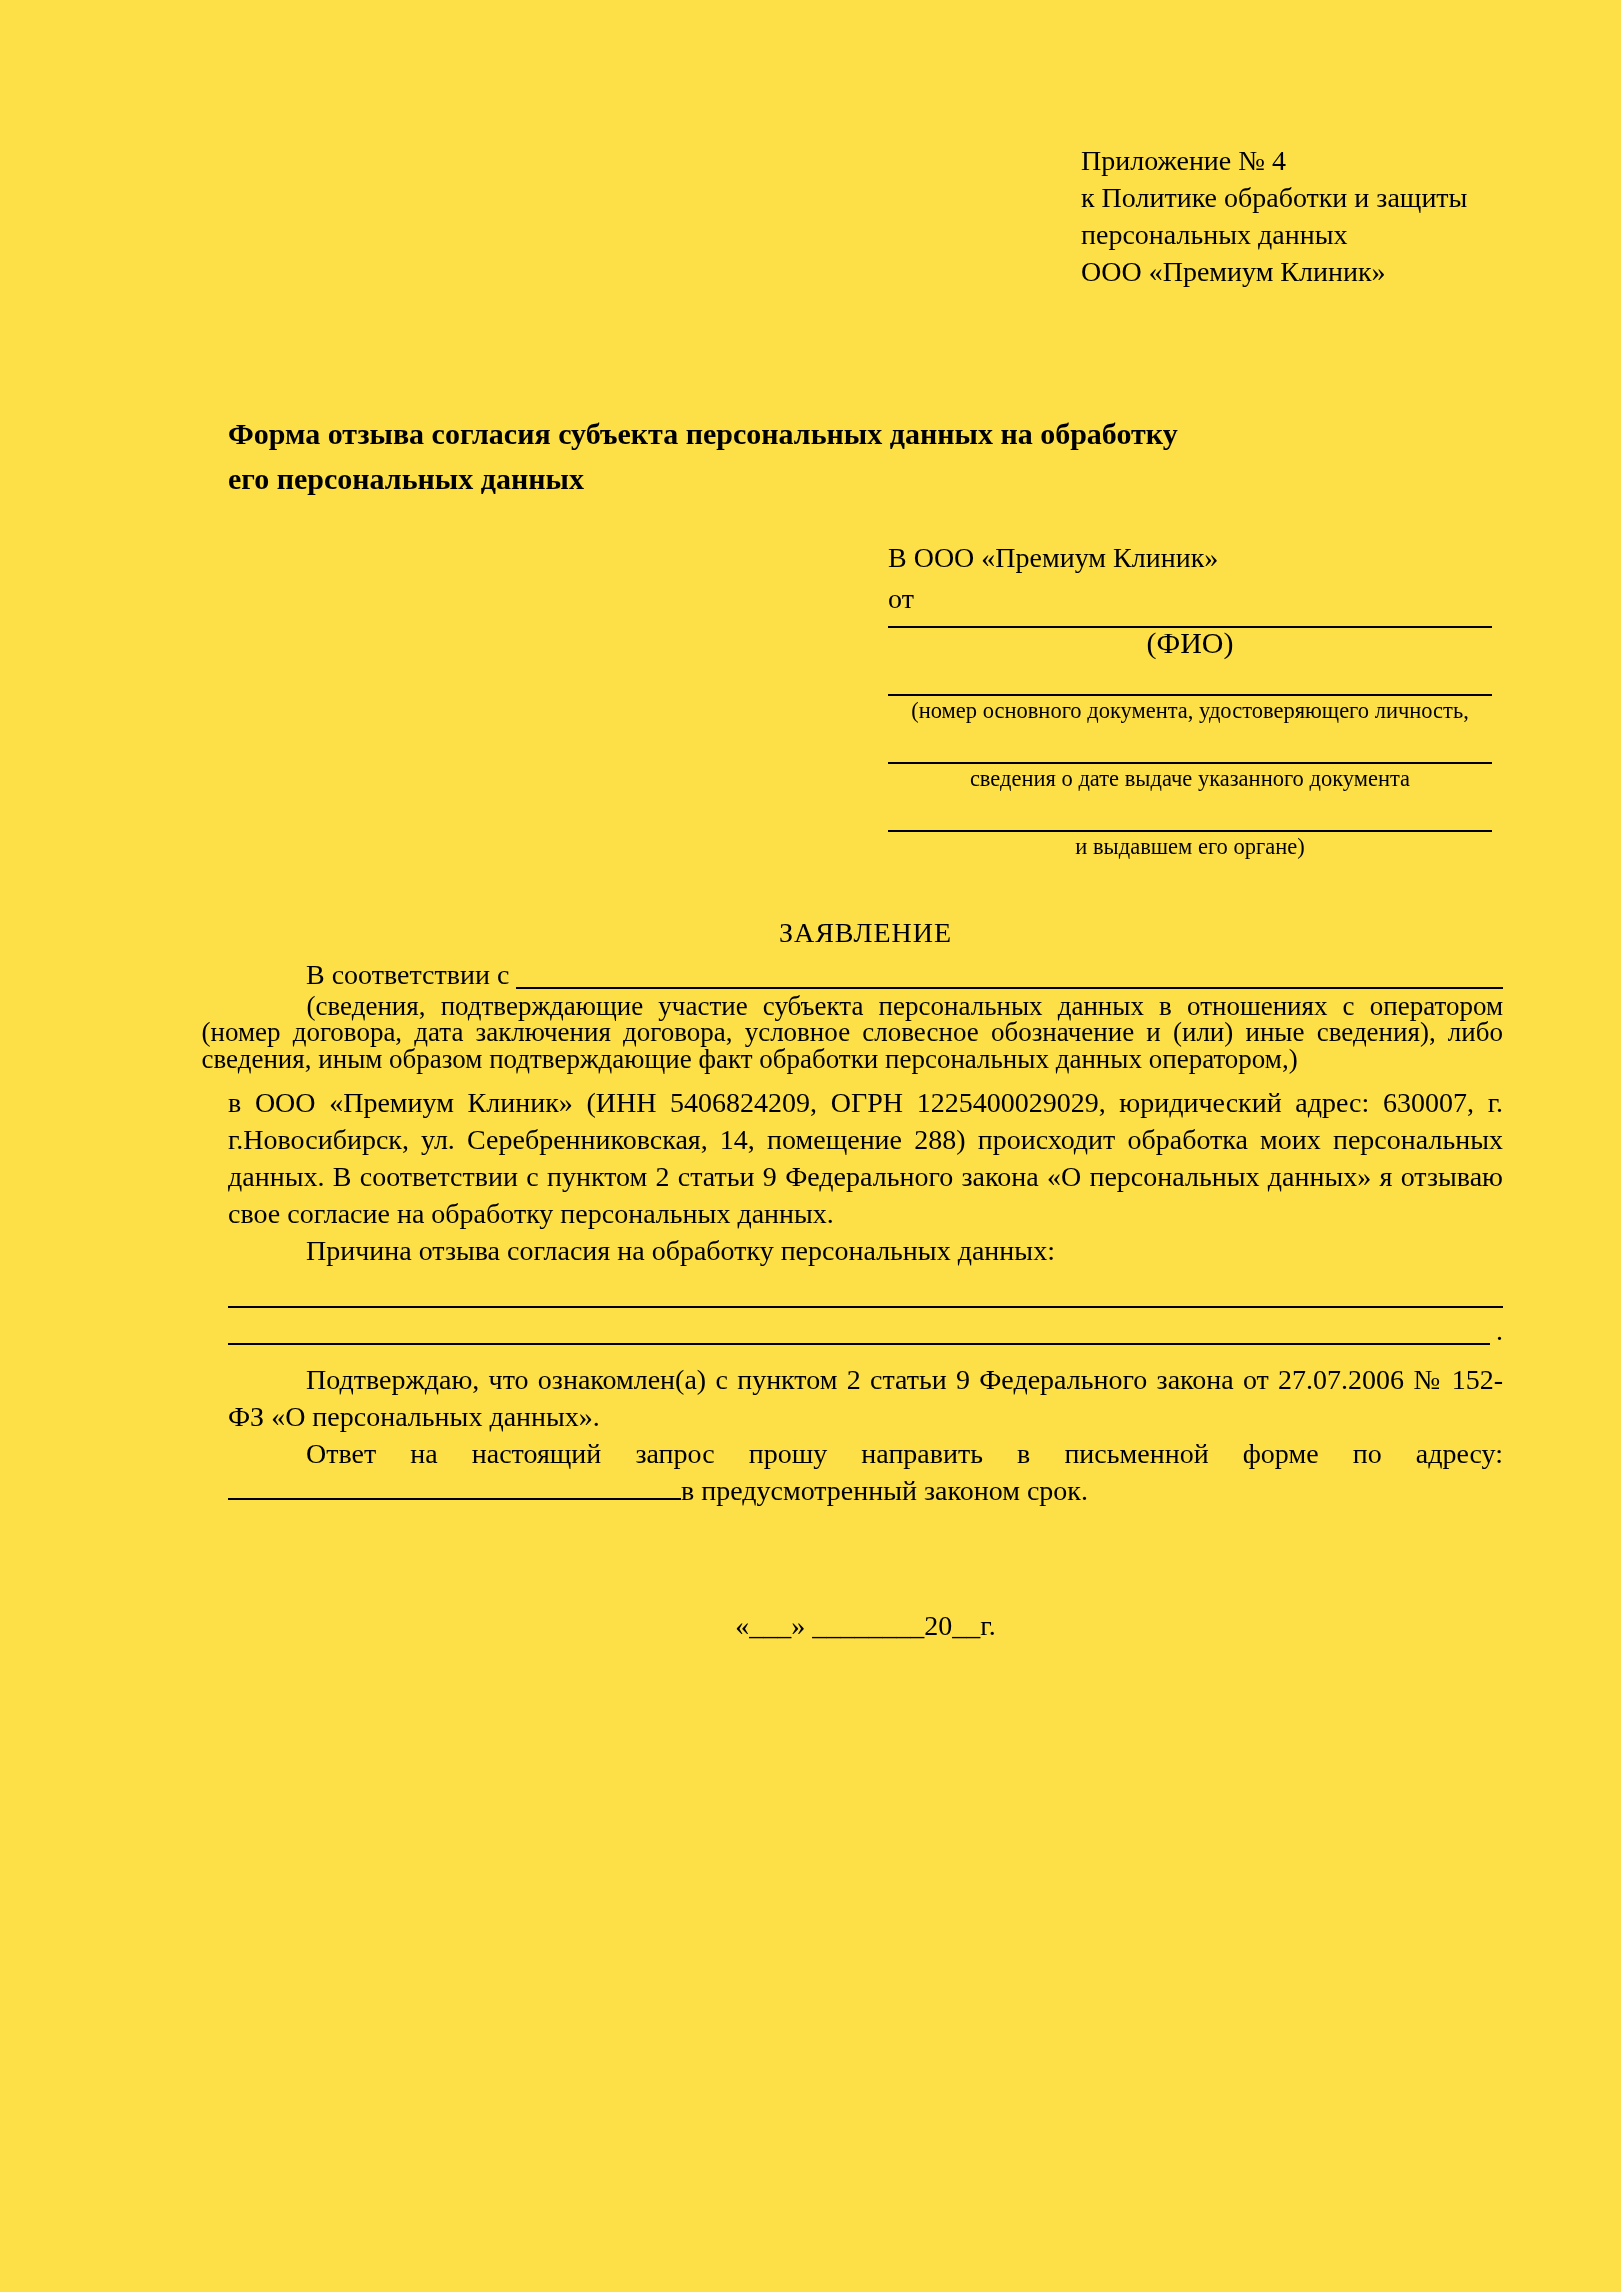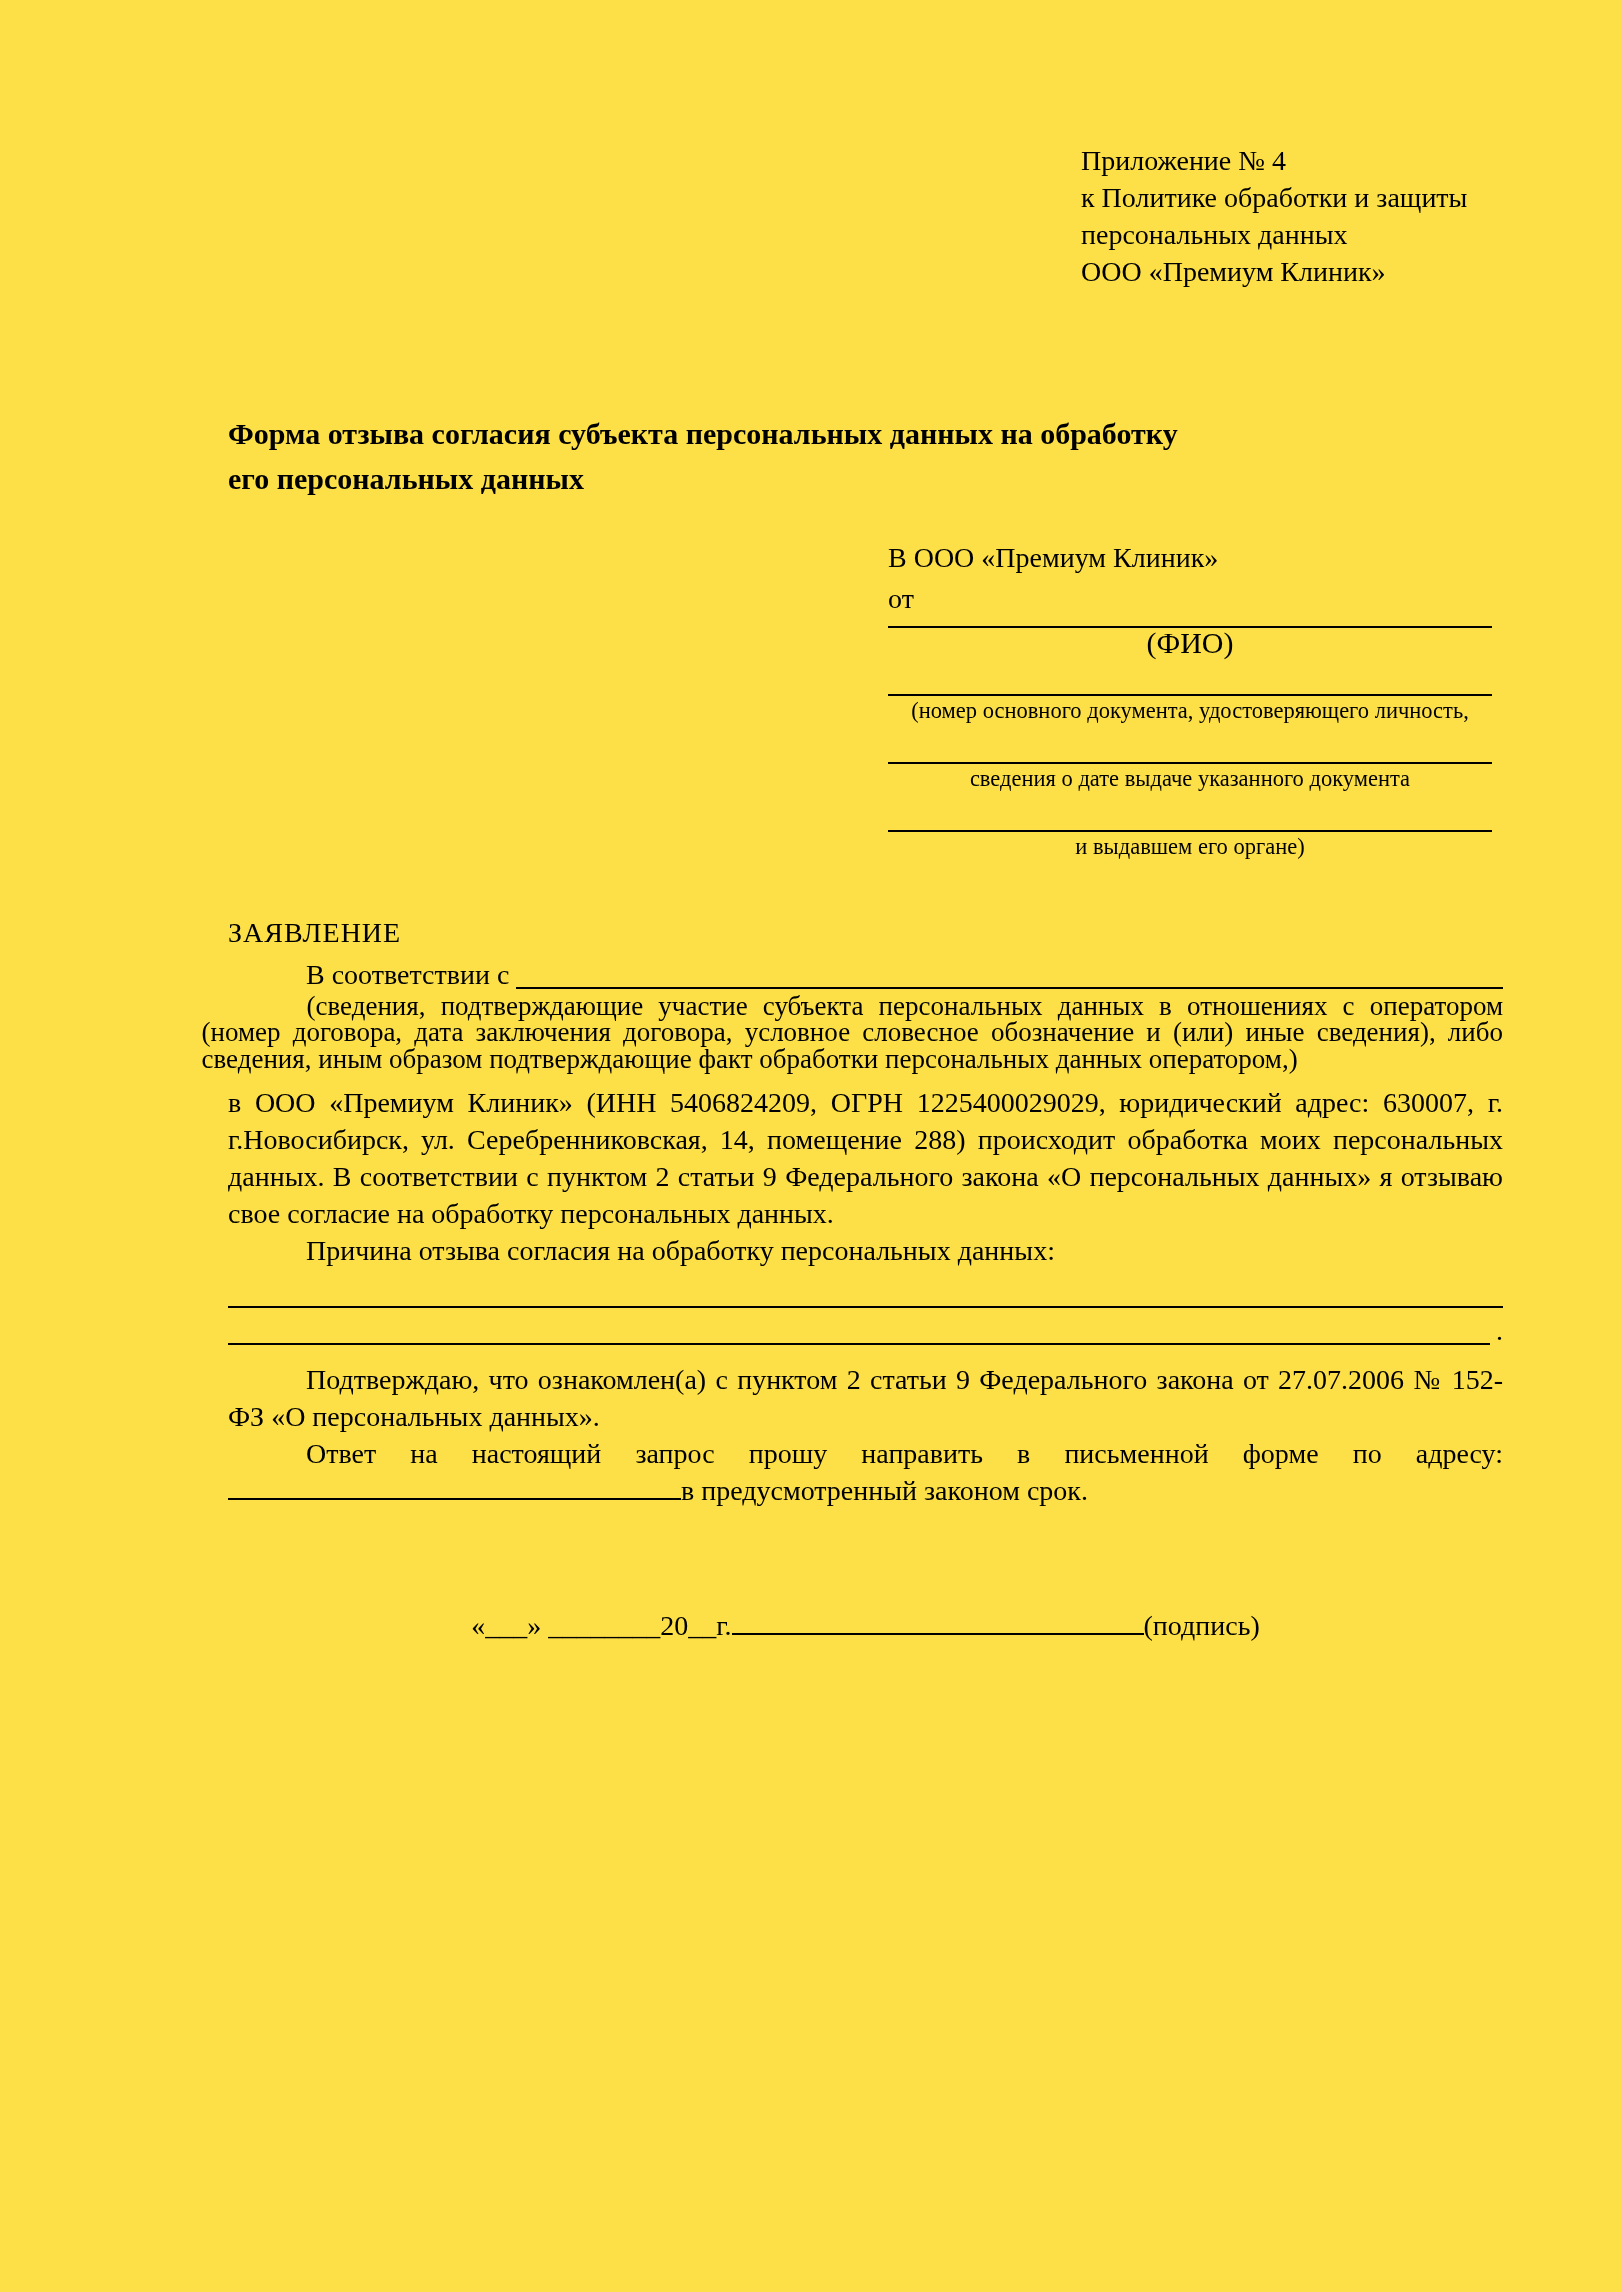--- a/index.html
+++ b/index.html
@@ -13,21 +13,21 @@
   .appendix div { line-height:37px; }
   .title { margin-top:121px; text-align:left; font-weight:bold; font-size:30px; line-height:45px; }
   .addressee { margin-top:35px; margin-left:660px; width:604px; }
   .addressee .to-line { line-height:43px; }
   .addressee .from-line { line-height:39px; }
   .uline { border-bottom:2px solid #000; }
   .uline-first { height:7.8px; }
   .uline-rep { height:37px; }
   .caption { text-align:center; font-size:22.5px; line-height:29px; }
   .caption.fio { font-size:30px; }
-  .heading { margin-top:53px; letter-spacing:1px; }
+  .heading { margin-top:53px; text-align:center; letter-spacing:1px; }
   .intro-row { margin-top:5px; display:flex; align-items:baseline; }
   .intro-row .label { white-space:pre; padding-left:78px; }
   .fill { flex:1 1 auto; border-bottom:2px solid #000; height:29px; align-self:flex-end; margin-bottom:3.9px; }
   .footnote { margin:0 0 12px -26.5px; font-size:27px; line-height:26.5px; text-align:justify; text-indent:105px; }
   .body-par { margin:0; text-align:justify; }
   .body-par.indented { text-indent:78px; }
   .stretch-last { text-align-last:justify; }
   .reason-row { display:flex; align-items:baseline; height:37px;flex-direction:column; }
   .reason-row .label { white-space:pre; padding-left:78px; }
   .blank-row { display:flex; align-items:baseline; }
@@ -96,19 +96,16 @@
 
   <p class="body-par indented confirm">Подтверждаю, что ознакомлен(а) с пунктом 2 статьи 9 Федерального закона от 27.07.2006 № 152-ФЗ «О персональных данных».</p>
 
   <p class="body-par indented stretch-last">Ответ на настоящий запрос прошу направить в письменной форме по адресу:</p>
   <div class="reply-line">
     <span class="address-fill"></span><span>в предусмотренный законом срок.</span>
   </div>
 
   <div class="footer-row">
     <span>«___» ________20__г.</span>
-    <span>
-      <span class="sig-fill"></span><span>(подпись)</span>
-    </span>
   </div>
 
 </div>
 
 
 </body></html>

